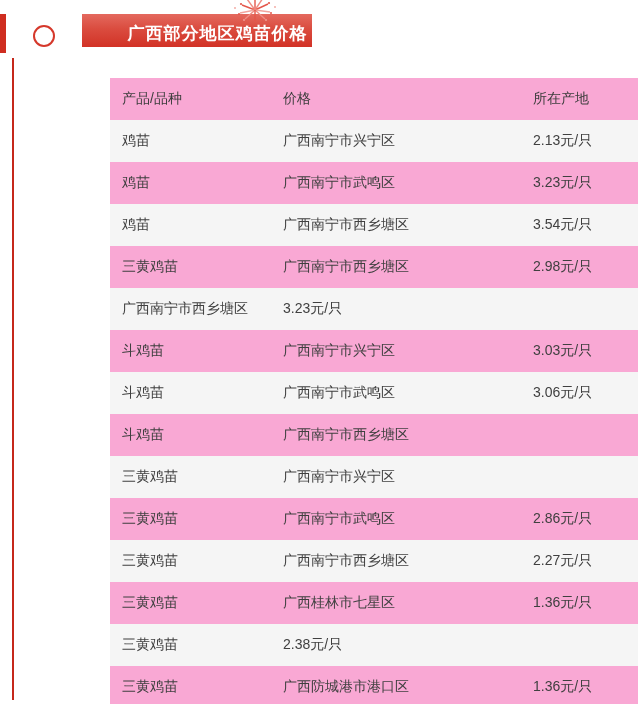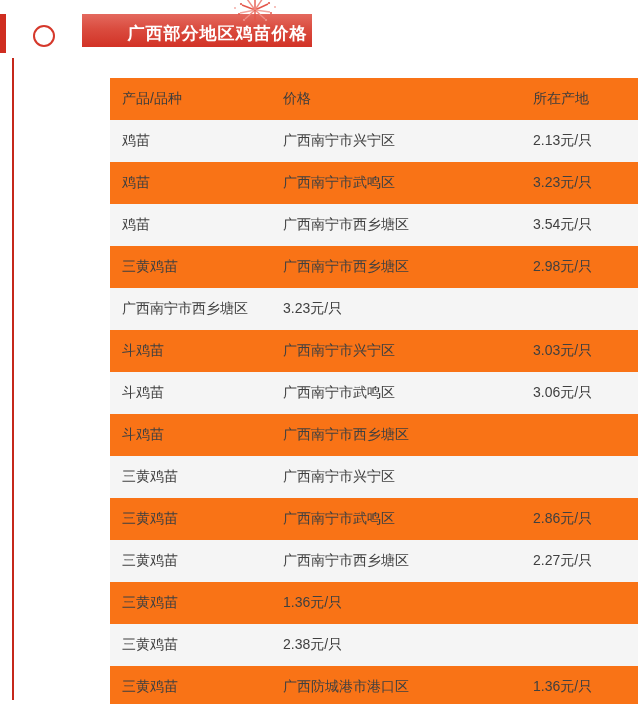--- a/index.html
+++ b/index.html
@@ -73,21 +73,21 @@
   .table {
     position: absolute;
     left: 110px; top: 78px;
     width: 528px;
   }
   .trow {
     display: grid;
     grid-template-columns: 161px 250px 1fr;
     height: 42px;
     align-items: center;
-    background: #f97316;
+    background: #f9a8d4;
   }
   .trow.alt { background: #f5f5f5; }
   .cell {
     padding-left: 12px;
     font-size: 14px;
     color: #404040;
     white-space: nowrap;
     overflow: hidden;
   }
   .thead .cell { color: #3d3d3d; }
@@ -193,20 +193,21 @@
           <div class="cell">广西南宁市武鸣区</div>
           <div class="cell">2.86元/只</div>
         </div>
         <div class="trow alt">
           <div class="cell">三黄鸡苗</div>
           <div class="cell">广西南宁市西乡塘区</div>
           <div class="cell">2.27元/只</div>
         </div>
         <div class="trow">
           <div class="cell">三黄鸡苗</div>
+          <div class="cell">广西桂林市七星区</div>
           <div class="cell">1.36元/只</div>
         </div>
         <div class="trow alt">
           <div class="cell">三黄鸡苗</div>
           <div class="cell">2.38元/只</div>
         </div>
         <div class="trow">
           <div class="cell">三黄鸡苗</div>
           <div class="cell">广西防城港市港口区</div>
           <div class="cell">1.36元/只</div>

